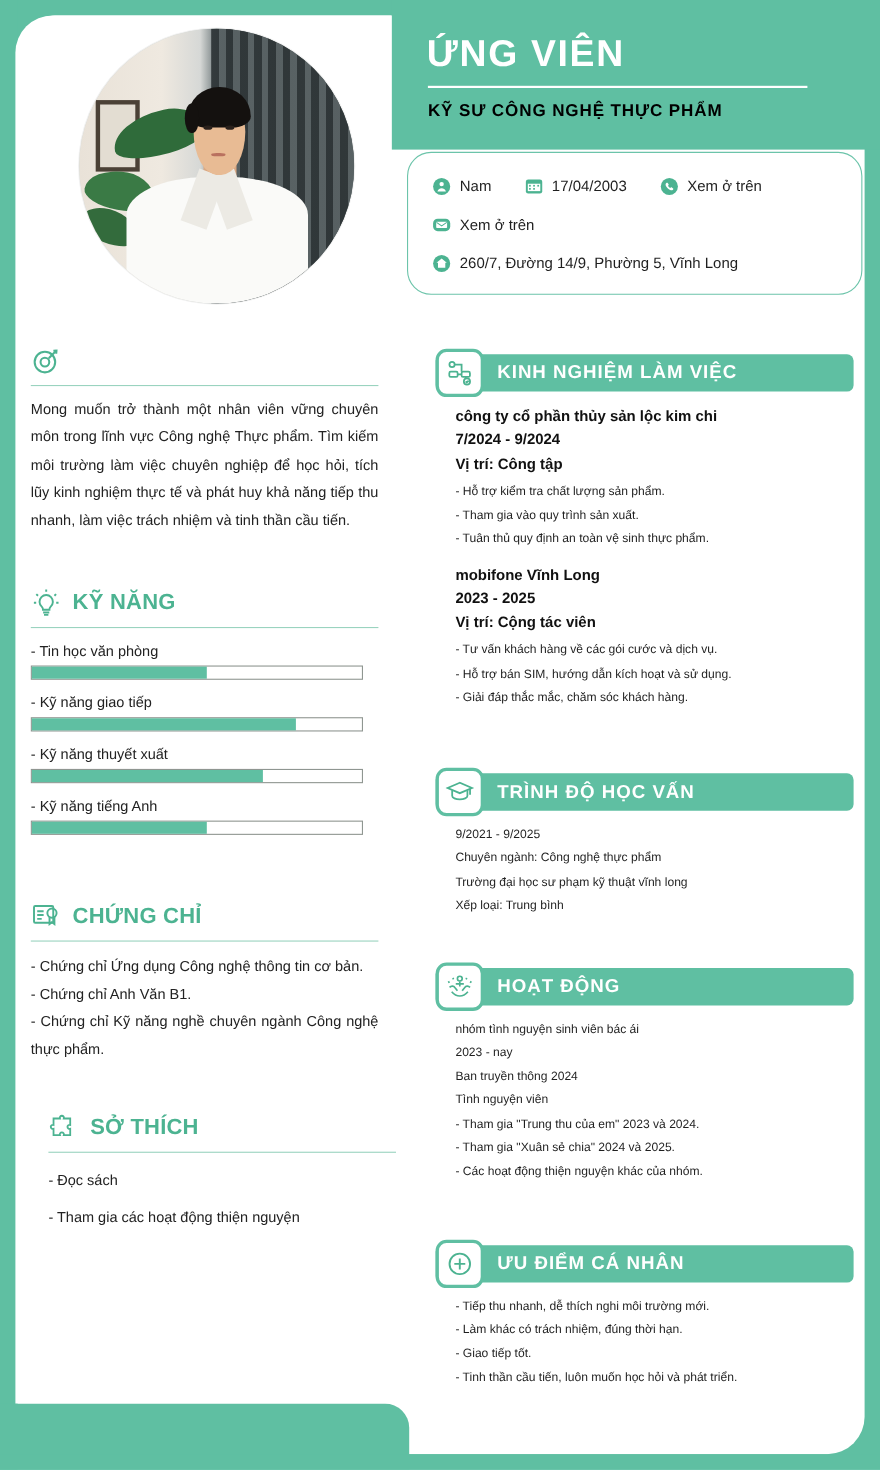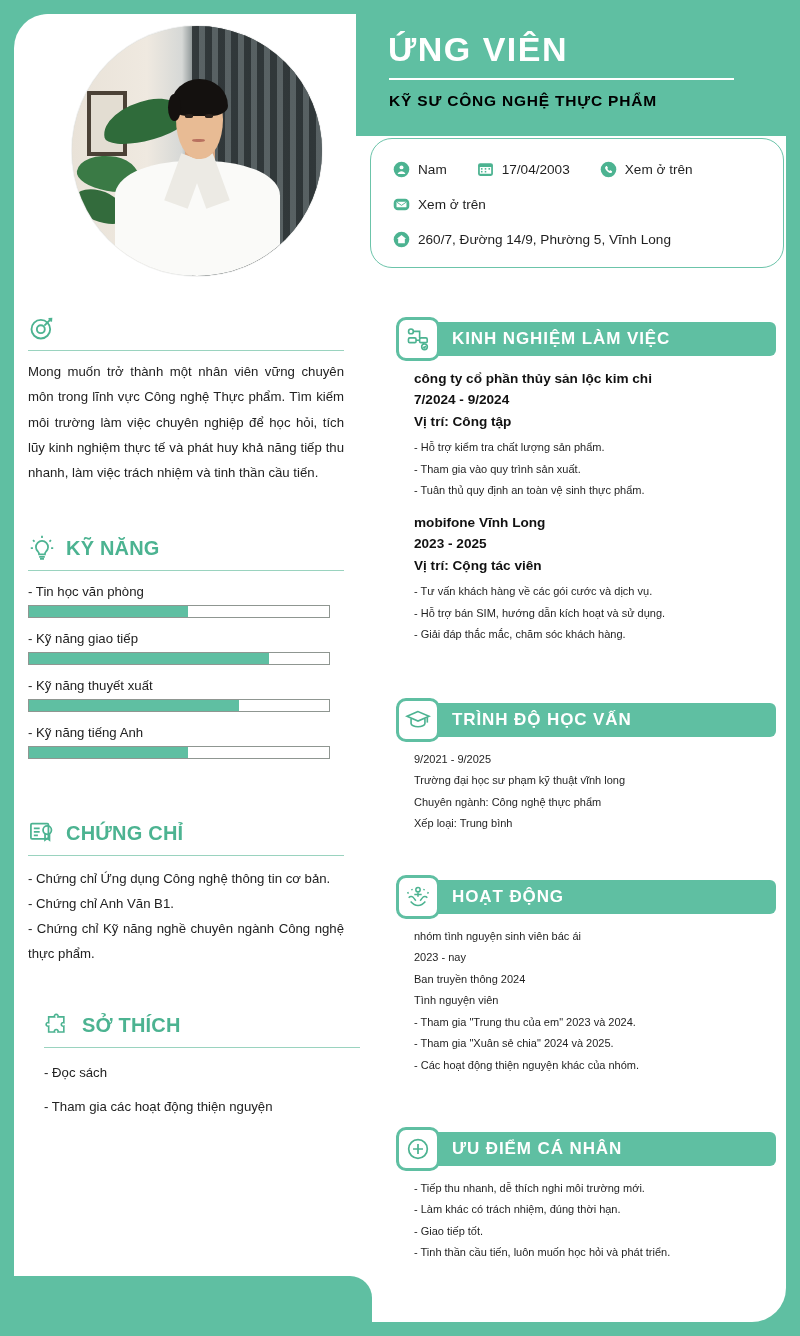--- a/index.html
+++ b/index.html
@@ -379,22 +379,22 @@
         <svg viewBox="0 0 24 24" fill="none" stroke="currentColor" stroke-width="1.5">
           <path d="M12 4.2 1.8 8.6 12 13l10.2-4.4z"></path>
           <path d="M5.6 10.6v4.6c0 1.7 2.9 3 6.4 3s6.4-1.3 6.4-3v-4.6"></path>
           <path d="M20.6 9.4v5"></path>
         </svg>
       </span>
       <span class="rbar-title">TRÌNH ĐỘ HỌC VẤN</span>
     </div>
     <div class="rbody">
       <div class="r-line">9/2021 - 9/2025</div>
+      <div class="r-line">Chuyên ngành: Công nghệ thực phẩm</div>
       <div class="r-line">Trường đại học sư phạm kỹ thuật vĩnh long</div>
-      <div class="r-line">Chuyên ngành: Công nghệ thực phẩm</div>
       <div class="r-line">Xếp loại: Trung bình</div>
     </div>
   </div>
 
   <div class="rsec" style="top:880px;">
     <div class="rbar">
       <span class="rbadge">
         <svg viewBox="0 0 24 24" fill="none" stroke="currentColor" stroke-width="1.4">
           <circle cx="12" cy="5.2" r="2"></circle>
           <path d="M12 7.6v4.2M8.6 9.6h6.8"></path>

